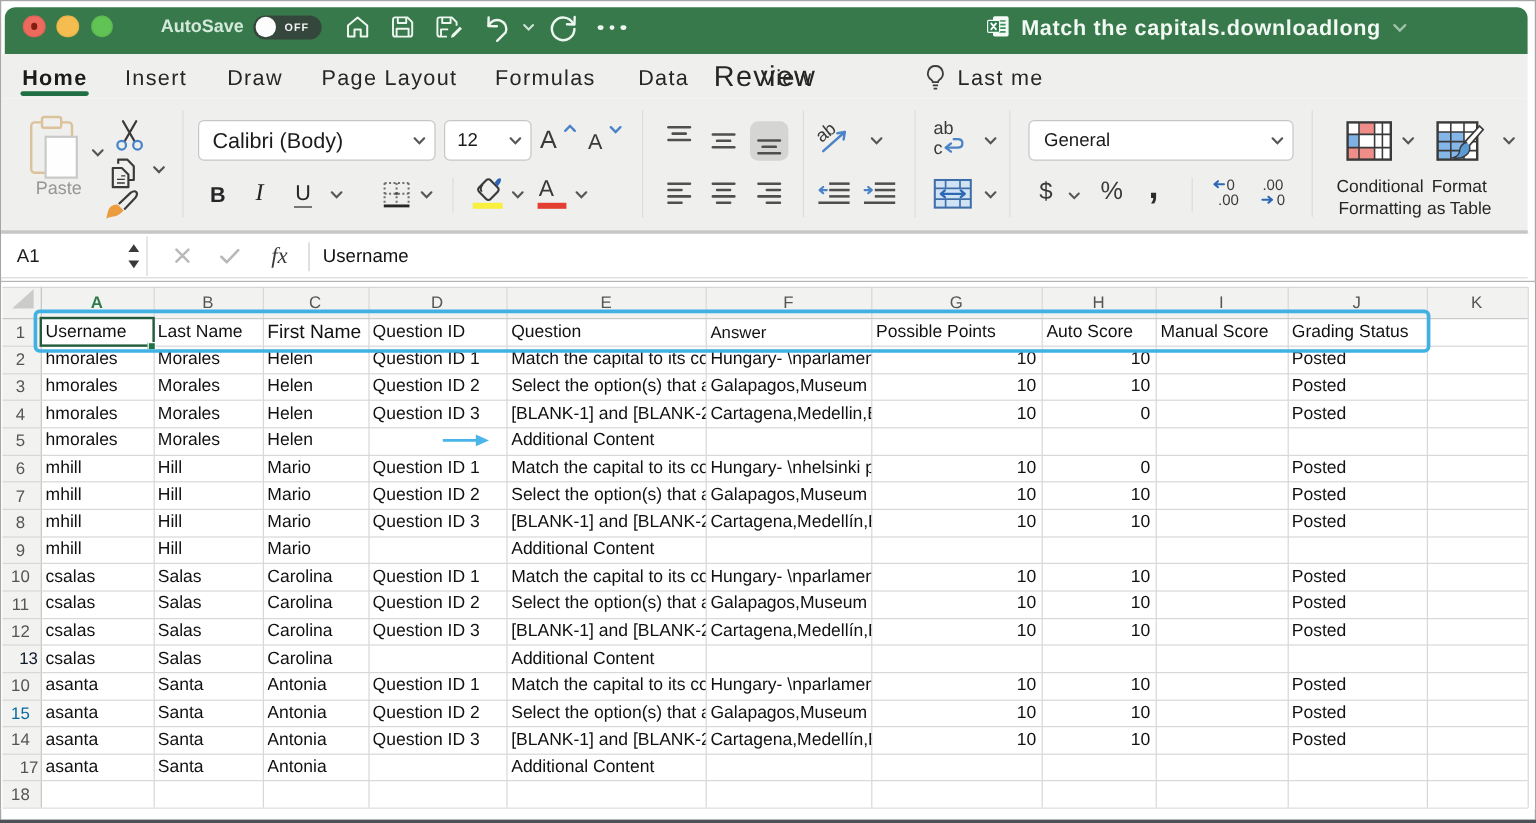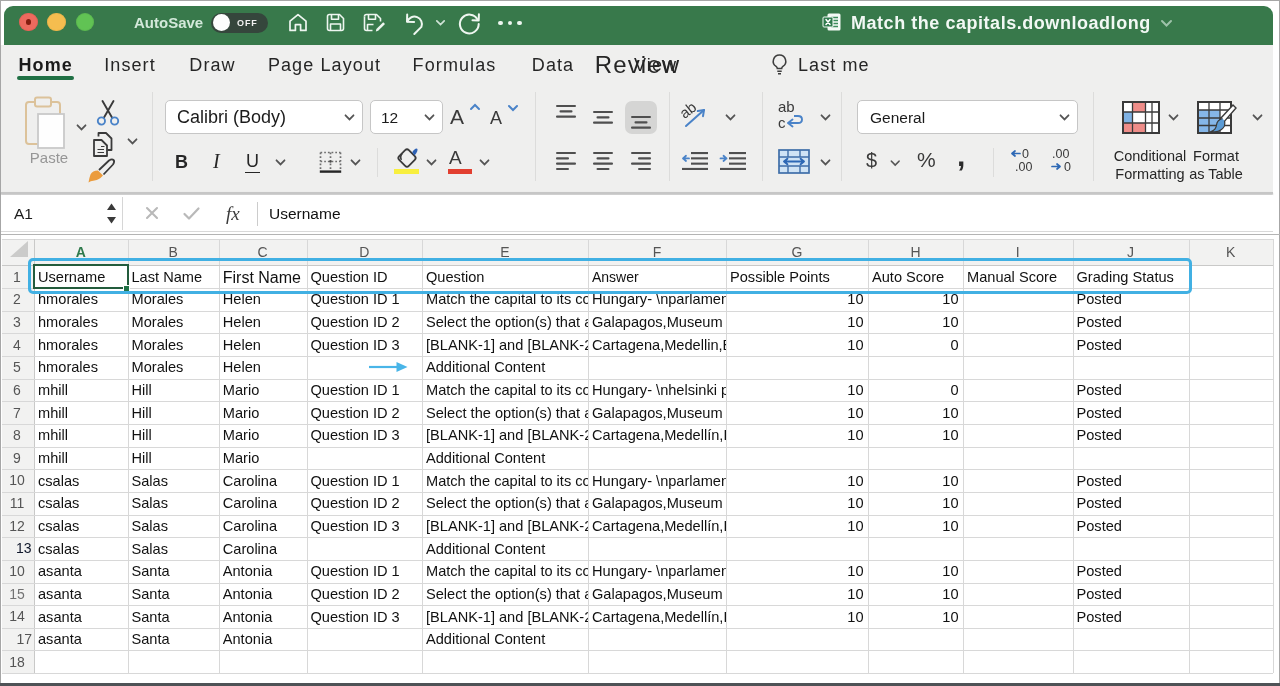--- a/index.html
+++ b/index.html
@@ -346,21 +346,21 @@
 <div class="ab" style="left:2px;top:359.2px;width:30px;text-align:center;font-size:14px;color:#555;line-height:17px">5</div>
 <div class="ab" style="left:2px;top:381.84999999999997px;width:30px;text-align:center;font-size:14px;color:#555;line-height:17px">6</div>
 <div class="ab" style="left:2px;top:404.49999999999994px;width:30px;text-align:center;font-size:14px;color:#555;line-height:17px">7</div>
 <div class="ab" style="left:2px;top:427.1499999999999px;width:30px;text-align:center;font-size:14px;color:#555;line-height:17px">8</div>
 <div class="ab" style="left:2px;top:449.79999999999995px;width:30px;text-align:center;font-size:14px;color:#555;line-height:17px">9</div>
 <div class="ab" style="left:2px;top:472.45px;width:30px;text-align:center;font-size:14px;color:#555;line-height:17px">10</div>
 <div class="ab" style="left:2px;top:495.09999999999997px;width:30px;text-align:center;font-size:14px;color:#555;line-height:17px">11</div>
 <div class="ab" style="left:2px;top:517.75px;width:30px;text-align:center;font-size:14px;color:#555;line-height:17px">12</div>
 <div class="ab" style="left:16px;top:540.4px;width:30px;text-align:left;font-size:14px;color:#0f172a;line-height:17px">13</div>
 <div class="ab" style="left:2px;top:563.05px;width:30px;text-align:center;font-size:14px;color:#555;line-height:17px">10</div>
-<div class="ab" style="left:2px;top:585.7px;width:30px;text-align:center;font-size:14px;color:#737373;line-height:17px">15</div>
+<div class="ab" style="left:2px;top:585.7px;width:30px;text-align:center;font-size:14px;color:#0369a1;line-height:17px">15</div>
 <div class="ab" style="left:2px;top:608.35px;width:30px;text-align:center;font-size:14px;color:#555;line-height:17px">14</div>
 <div class="ab" style="left:2px;top:631.0px;width:30px;text-align:right;font-size:14px;color:#555;line-height:17px">17</div>
 <div class="ab" style="left:2px;top:653.65px;width:30px;text-align:center;font-size:14px;color:#555;line-height:17px">18</div>
 <div class="ab" style="left:38px;top:268.79999999999995px;width:89.5px;overflow:hidden;white-space:nowrap;font-size:14.6px;color:#111;line-height:17.5px">Username</div>
 <div class="ab" style="left:131.5px;top:268.79999999999995px;width:87.25px;overflow:hidden;white-space:nowrap;font-size:14.6px;color:#111;line-height:17.5px">Last Name</div>
 <div class="ab" style="left:222.75px;top:268.79999999999995px;width:83.75px;overflow:hidden;white-space:nowrap;font-size:16px;color:#111;line-height:17.5px">First Name</div>
 <div class="ab" style="left:310.5px;top:268.79999999999995px;width:111.5px;overflow:hidden;white-space:nowrap;font-size:14.6px;color:#111;line-height:17.5px">Question ID</div>
 <div class="ab" style="left:426px;top:268.79999999999995px;width:162px;overflow:hidden;white-space:nowrap;font-size:14.6px;color:#111;line-height:17.5px">Question</div>
 <div class="ab" style="left:592px;top:268.79999999999995px;width:134px;overflow:hidden;white-space:nowrap;font-size:14px;color:#111;line-height:17.5px">Answer</div>
 <div class="ab" style="left:730px;top:268.79999999999995px;width:138px;overflow:hidden;white-space:nowrap;font-size:14.6px;color:#111;line-height:17.5px">Possible Points</div>

